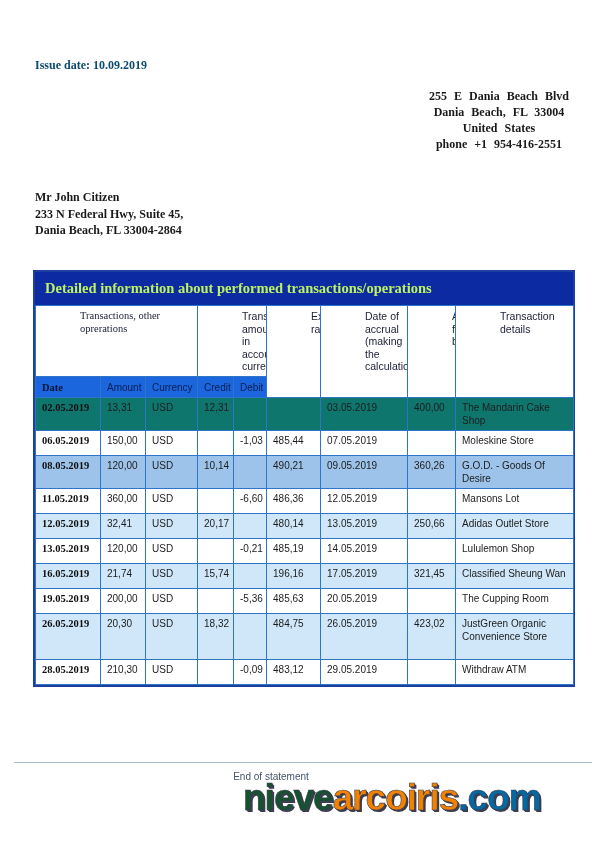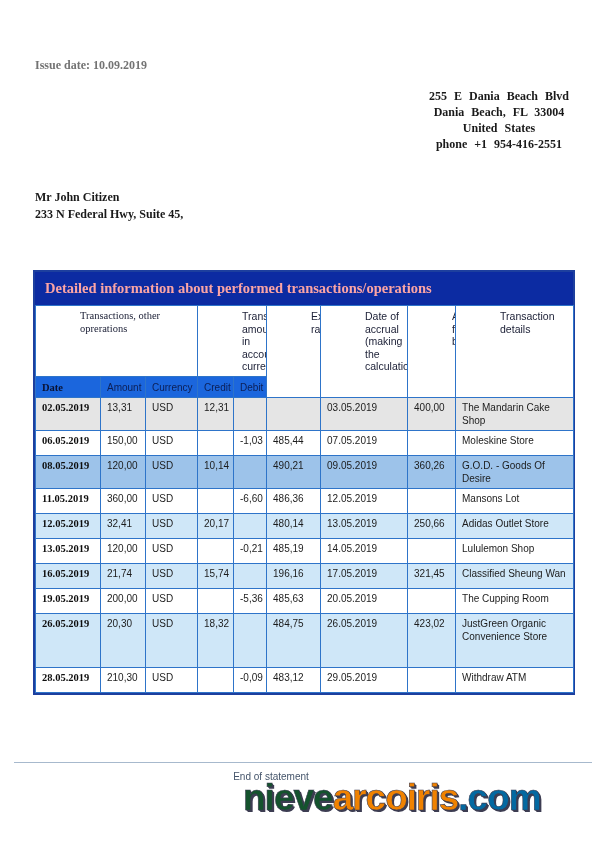--- a/index.html
+++ b/index.html
@@ -10,21 +10,21 @@
     height: 856px;
     background: #ffffff;
     overflow: hidden;
     font-family: "Liberation Serif", serif;
     color: #1a1a1a;
   }
 
   
   .issue-date {
     position: absolute; left: 35px; top: 58px;
-    font-weight: bold; font-size: 12px; color: #737373; text-align: center;
+    font-weight: bold; font-size: 12px; color: #0c4a6e; text-align: center;
   }
   .logo {
     position: absolute; top: 26px; right: 37px;
     font-family: "Liberation Sans", sans-serif;
     font-size: 42px; letter-spacing: -1.5px; line-height: 46px;
     white-space: nowrap;
   }
   .logo .citi { position: relative; font-weight: 700; color: #16366d; }
   .logo .bank { font-weight: 400; color: #4678aa; }
   .logo .arc {
@@ -39,21 +39,21 @@
     position: absolute; left: 35px; top: 189px;
     font-weight: bold; font-size: 12px; line-height: 16.5px; color: #1a1a1a;
   }
 
   
   .table-wrap {
     position: absolute; left: 33px; top: 270px; width: 542px;
     border: 2px solid #1d3f9e;
   }
   .table-title {
-    background: #0c2ba2; color: #fca5a5;
+    background: #0c2ba2; color: #bef264;
     font-weight: bold; font-size: 14.5px;
     padding: 8px 0 8px 10px; height: 33px;
   }
   table.txn {
     width: 100%; border-collapse: collapse; table-layout: fixed;
     font-family: "Liberation Sans", sans-serif;
     font-size: 10px; color: #1c1c1c;
   }
   table.txn th, table.txn td {
     border: 1px solid #2e74c9;
@@ -72,24 +72,24 @@
   tr.head-sub th {
     background: #1b66dd; color: #0c1e55; height: 20px;
     font-weight: normal; font-size: 10px; padding-top: 5px;
   }
   tr.head-sub th.sub-date { font-weight: bold; color: #0a1233; font-family: "Liberation Serif", serif; font-size: 10.5px; }
   td.date-cell {
     font-family: "Liberation Serif", serif;
     font-weight: bold; font-size: 10.5px; color: #0e0e0e;
   }
   tbody tr { height: 25px; background: #ffffff; }
-  tbody tr.hl-strong { background: #e5e5e5; border-radius: 15px; }
+  tbody tr.hl-strong { background: #0f766e; border-radius: 15px; }
   tbody tr.hl-medium { background: #9dc3ea; }
   tbody tr.hl-light  { background: #cfe7f8; }
-  tbody tr.pad-tall td { padding-bottom: 24px; }
+  tbody tr.pad-tall td { padding-bottom: 16px; }
 
   
   .footer-line {
     position: absolute; left: 14px; right: 14px; top: 762px;
     border-top: 1.5px solid #a7b9cd;
   }
   .end-of-statement {
     position: absolute; left: 0; top: 771px; width: 542px;
     text-align: center;
     font-family: "Liberation Sans", sans-serif;
@@ -118,20 +118,21 @@
   <div class="bank-address">
     <div>255 E Dania Beach Blvd</div>
     <div>Dania Beach, FL 33004</div>
     <div>United States</div>
     <div>phone +1 954-416-2551</div>
   </div>
 
   <div class="customer">
     <div>Mr John Citizen</div>
     <div>233 N Federal Hwy, Suite 45,</div>
+    <div>Dania Beach, FL 33004-2864</div>
   </div>
 
   <div class="table-wrap">
     <div class="table-title">Detailed information about performed transactions/operations</div>
     <table class="txn">
       <colgroup>
         <col style="width:65px">
           <col style="width:45px">
           <col style="width:52px">
         <col style="width:36px">

